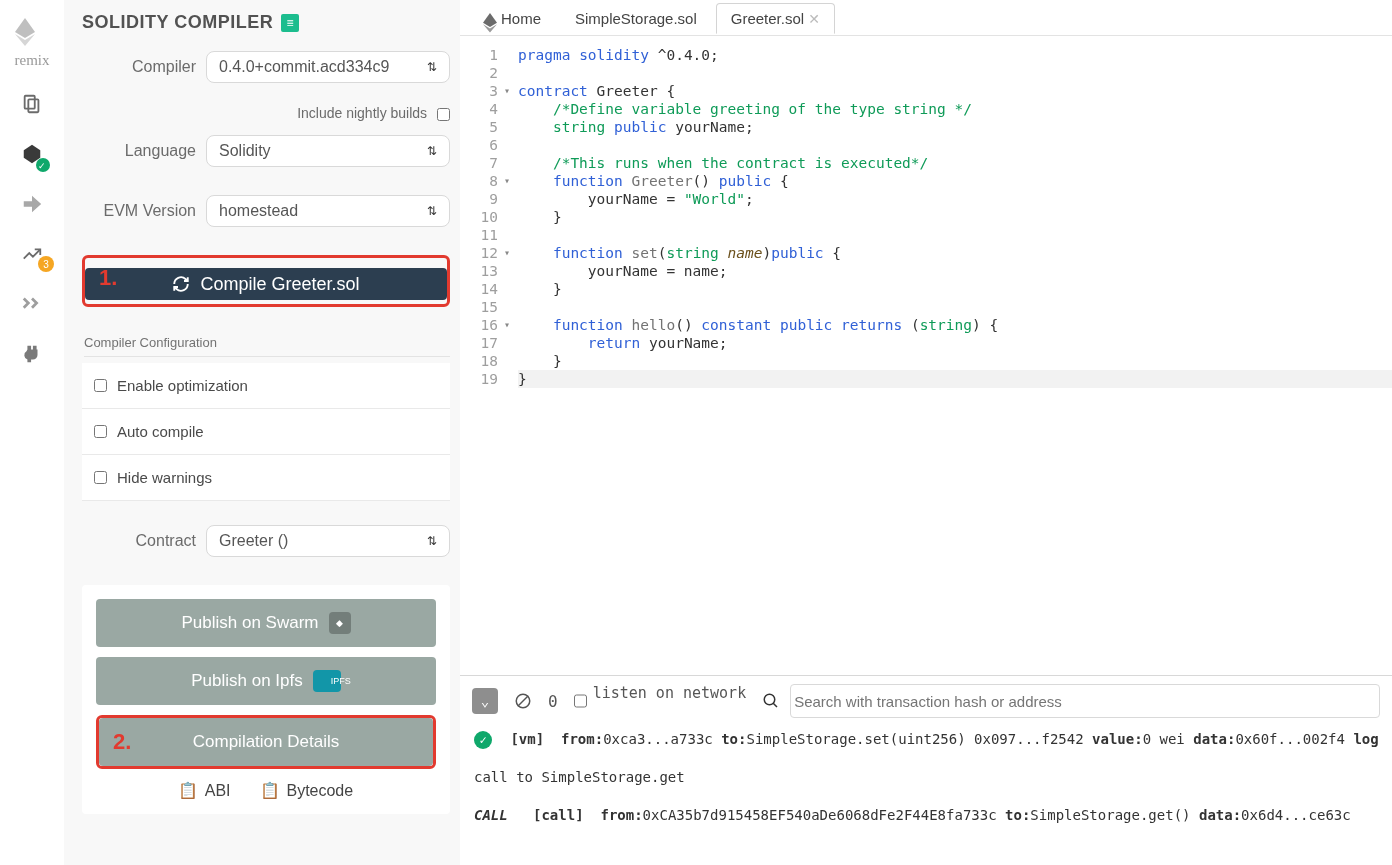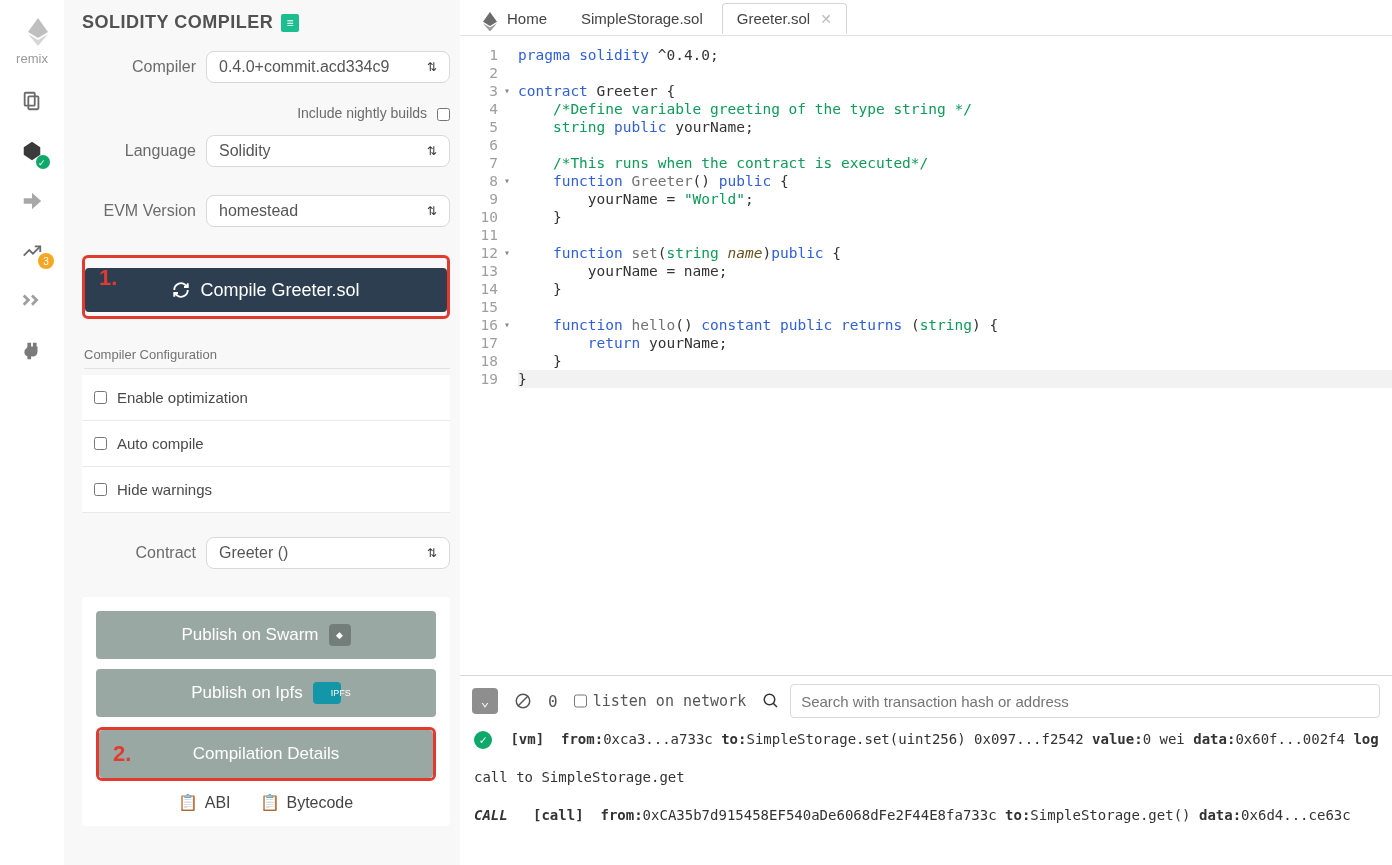--- a/index.html
+++ b/index.html
@@ -1,71 +1,71 @@
 <!DOCTYPE html>
 <html><head>
 <meta charset="utf-8">
 <style>
 * { box-sizing: border-box; margin: 0; padding: 0; }
 body { font-family: -apple-system, BlinkMacSystemFont, "Segoe UI", Helvetica, Arial, sans-serif; font-size: 14px; background: #fff; overflow: hidden; width: 1392px; height: 865px; }
 .app { display: flex; height: 865px; }
 .iconbar { width: 64px; background: #fff; display: flex; flex-direction: column; align-items: center; padding-top: 18px; gap: 22px; }
-.iconbar .logo { font-size: 13px; color: #999; text-align: right; line-height: 1; }
+.iconbar .logo { font-size: 15px; color: #999; text-align: left; line-height: 1; font-family: Liberation Serif, serif; }
 .iconbar .logo-icon { display:block; margin-bottom:4px; }
 .iconbar .ic { width: 28px; height: 28px; display: flex; align-items: center; justify-content: center; cursor: pointer; position: relative; color: #6b6b6b; }
 .iconbar .ic svg { width: 22px; height: 22px; }
 .iconbar .ic .badge { position: absolute; bottom: -4px; right: -4px; background: #0fa86b; border-radius: 50%; width: 14px; height: 14px; }
 .iconbar .ic .badge-check::before { content:"✓"; color:#fff; font-size:9px; position:relative; top:-2px; left:2px;}
 .iconbar .ic .count { position: absolute; bottom: -4px; right: -8px; background: #f5a623; color:#fff; border-radius: 50%; width: 16px; height: 16px; font-size:10px; display:flex; align-items:center; justify-content:center;}
 .sidepanel { width: 396px; background: #f8f8f8; padding: 0; overflow-y: auto; }
 .sidepanel-inner { padding: 12px 10px 18px 18px; }
 .panel-title { font-size: 18px; font-weight: 600; color: #525252; letter-spacing: .5px; display:flex; align-items:center; gap:8px; margin-bottom:18px; }
 .panel-title .note-icon { width:18px; height:18px; background:#1cbd8e; border-radius:2px; display:inline-flex; align-items:center; justify-content:center; color:#fff; font-size:12px;}
 .formrow { display: flex; align-items: center; margin-bottom: 28px; gap: 10px; }
 .formrow label { width: 114px; text-align: right; color: #6b6b6b; font-size: 16px; }
 .formselect { flex: 1; background:#fff; border:1px solid #d9d9d9; border-radius:8px; height:32px; display:flex; align-items:center; justify-content:space-between; padding: 0 12px; cursor:pointer; font-size:16px; color:#565656;}
 .formselect .caret { font-size:12px; color:#333;}
 .nightly { text-align:right; font-size:14px; color:#6b6b6b; margin: -6px 0 14px 0;}
 .nightly input { margin-left:6px; vertical-align:middle;}
-.compile-btn { background:#2c3e50; color:#fff; border-radius:4px; height:44px; display:flex; align-items:center; justify-content:center; gap:10px; font-size:18px; cursor:pointer; margin: 10px 0 4px 0;}
+.compile-btn { background:#2c3e50; color:#fff; border-radius:4px; height:32px; display:flex; align-items:center; justify-content:center; gap:10px; font-size:18px; cursor:pointer; margin: 10px 0 4px 0;}
 .red-box { border: 3px solid #e23a2f; border-radius: 6px; padding:0; position:relative;}
 .red-num { position:absolute; left:14px; top:7px; color:#e23a2f; font-size:22px; font-weight:600;}
 .section-hdr { font-size:13px; color:#737373; margin: 28px 0 6px 2px; border-bottom: 1px solid #e3e3e3; padding-bottom:6px;}
 .check-line { background:#fff; padding: 14px 12px; border-bottom:1px solid #e9e9e9; font-size:15px; color:#4a4a4a; display:flex; align-items:center; gap:10px;}
 .white-card { background:#fff; border-radius:4px; margin-top: 24px; padding: 14px; }
 .grey-btn { background:#9aa8a3; color:#fff; border-radius:4px; height:48px; display:flex; align-items:center; justify-content:center; gap:10px; font-size:17px; cursor:pointer; margin-bottom:10px;}
 .grey-btn .mini-icon { width:22px; height:22px; background: rgba(0,0,0,.25); border-radius:4px; display:inline-flex; align-items:center; justify-content:center; font-size:9px;}
 .abi-row { display:flex; justify-content:center; gap:30px; margin-top:12px; color:#444; font-size:16px;}
 .abi-row span { display:inline-flex; align-items:center; gap:6px; cursor:pointer;}
 .main { flex:1; display:flex; flex-direction:column; min-width:0;}
 .tabs { display:flex; align-items:center; height:36px; border-bottom:1px solid #e3e3e3; padding-left:8px; gap:4px;}
-.tab { padding: 6px 14px; font-size:15px; color:#444; cursor:pointer; display:flex; align-items:center; gap:10px; border:1px solid transparent; position:relative; top:1px; border-top-left-radius:4px; border-top-right-radius:4px;}
+.tab { padding: 6px 14px; font-size:15px; color:#444; cursor:pointer; display:flex; align-items:flex-end; gap:4px; border:1px solid transparent; position:relative; top:1px; border-top-left-radius:4px; border-top-right-radius:4px;}
 .tab.active { border:1px solid #d4d4d4; border-bottom:1px solid #fff; background:#fff;}
 .tab .close { color:#bbb; font-size:14px;}
 .tab .eth-icon { width:14px; height:14px; display:inline-block;}
 .editor { flex:1; display:flex; background:#fff; font-family: "Consolas","Monaco",monospace; font-size:14.5px; line-height:18px; overflow:auto; min-height:0;}
 .gutter { width:50px; text-align:right; padding: 10px 6px 10px 0; color:#9e9e9e; background:#fff; user-select:none;}
 .gutter .ln { height:18px; padding-right:6px; position:relative;}
 .gutter .fold::after { content:"▾"; position:absolute; right:-6px; font-size:10px; color:#888;}
 .code { flex:1; padding:10px 0 10px 8px; white-space:pre; color:#333; min-width:0;}
 .code .line { height:18px;}
 .code .hl { background:#f2f2f2; display:inline-block; width:100%;}
 .tok-kw { color:#3060d6; }
 .tok-fn { color:#737373;text-align:center; }
 .tok-id { color:#6a4f1a; font-style:italic;}
 .tok-type { color:#0f9b58; }
 .tok-str { color:#0f9b58; }
 .tok-cmt { color:#0f9b58; }
 .terminal { height: 190px; border-top:1px solid #d8d8d8; background:#fff; display:flex; flex-direction:column; font-family: "Consolas","Monaco",monospace; font-size:14px;}
 .term-bar { display:flex; align-items:center; gap:16px; padding:8px 12px;}
 .term-bar .collapse { width:26px; height:26px; background:#8e8e8e; border-radius:4px; color:#fff; display:flex; align-items:center; justify-content:center; cursor:pointer;}
 .term-bar .zero { font-size:16px; color:#555;}
-.term-bar .chk { font-size:15px; color:#555; display:flex; align-items:center; gap:6px;}
+.term-bar .chk { font-size:15px; color:#555; display:flex; gap:6px;}
 .term-bar .search { flex:1; display:flex; align-items:center; gap:10px;}
-.term-bar input { flex:1; border:1px solid #d9d9d9; height:34px; border-radius:4px; padding:0 10px; font-size:15px;}
+.term-bar input { flex:1; border:1px solid #d9d9d9; height:34px; border-radius:4px; padding:0 3px; font-size:15px;}
 .term-body { flex:1; overflow:auto; padding: 2px 14px 10px 14px; color:#333; line-height:1.7;}
 .term-body .ok-icon { display:inline-block; width:18px; height:18px; background:#0fa86b; border-radius:50%; color:#fff; text-align:center; font-size:12px; line-height:18px; margin-right:10px; vertical-align:middle;}
 .term-body .b { font-weight:700;}
 .term-body .i { font-style:italic;}
 .term-body .row { white-space: nowrap; overflow:hidden;}
 </style>
 </head>
 <body>
 
 <div class="app">

